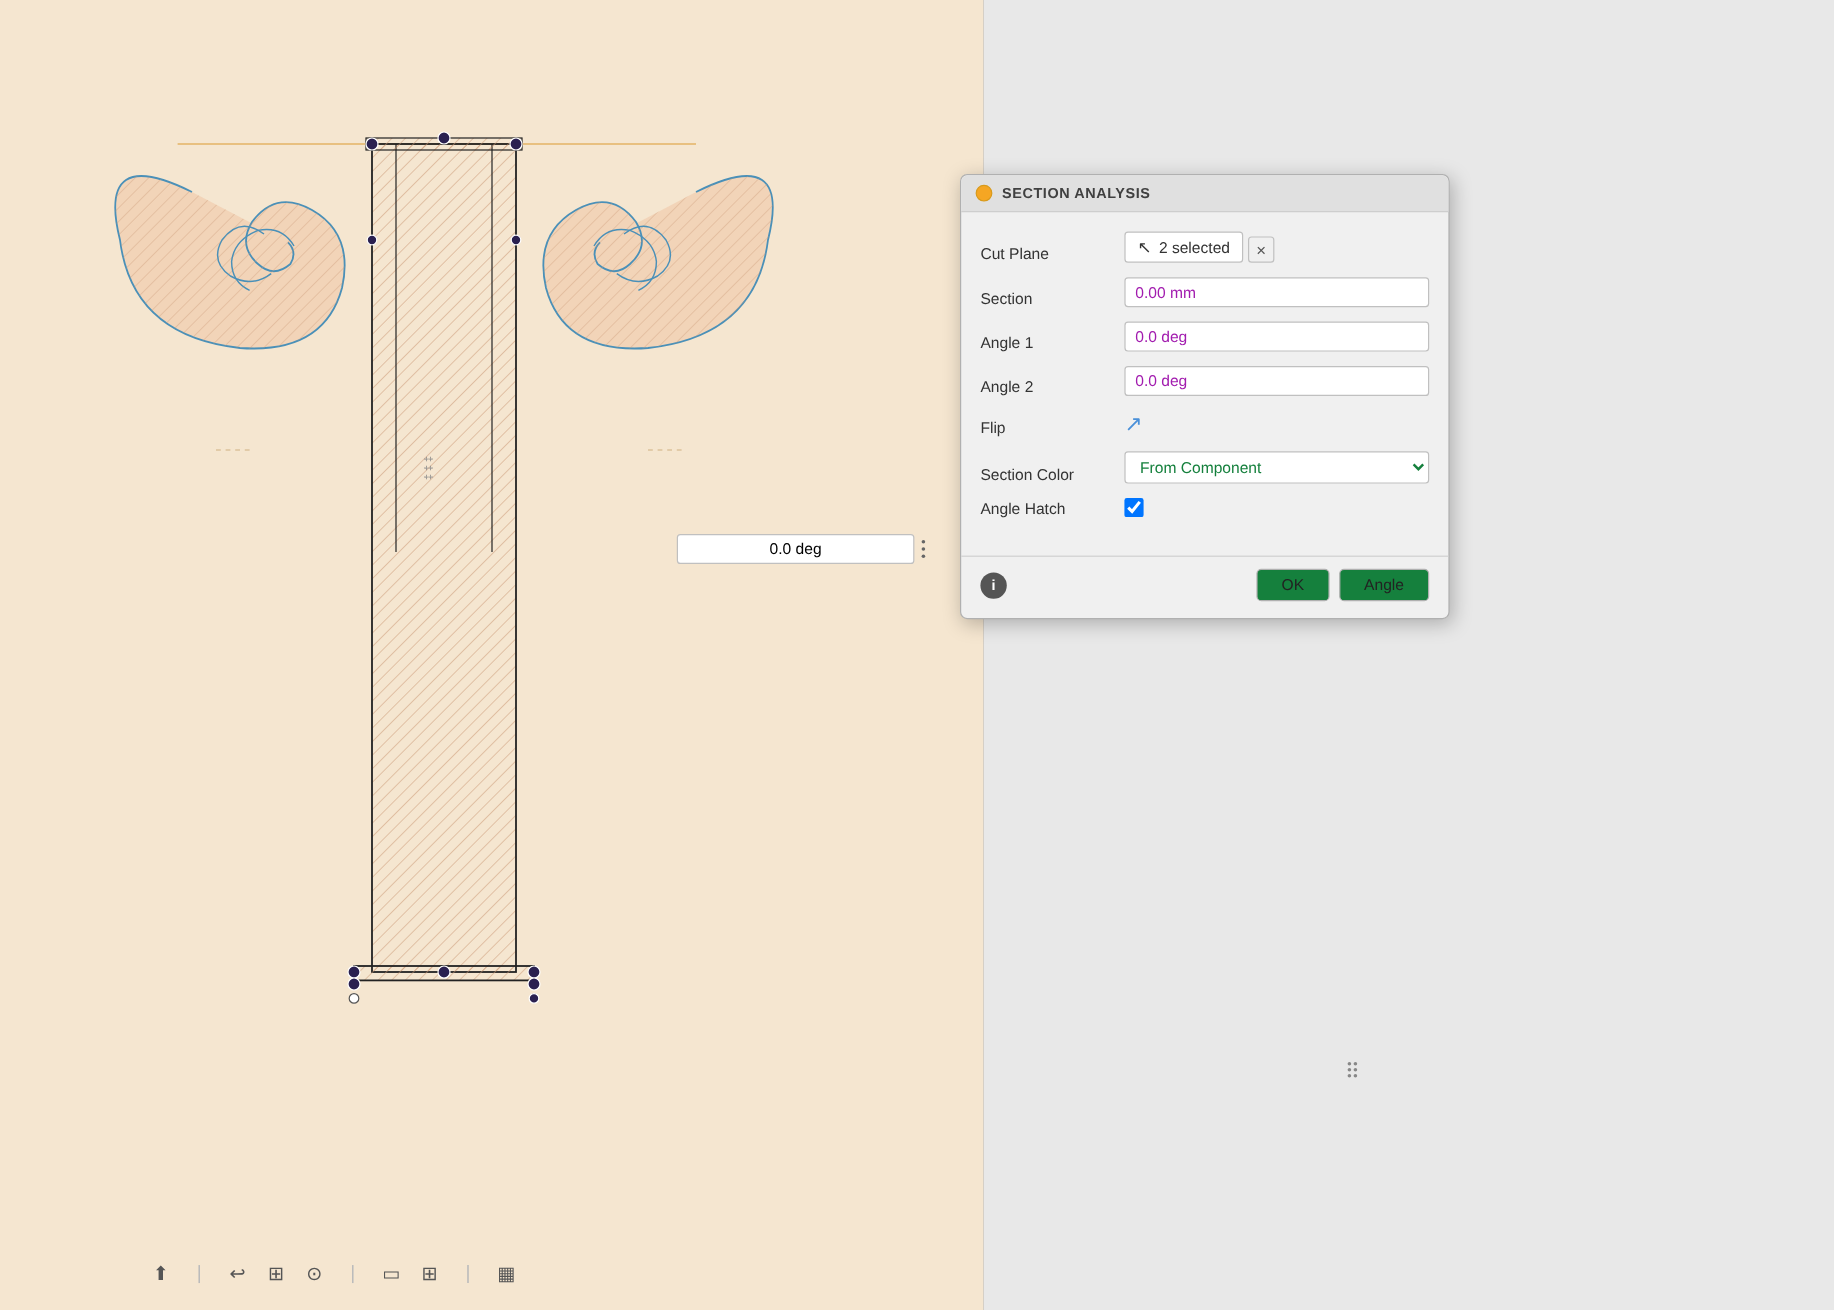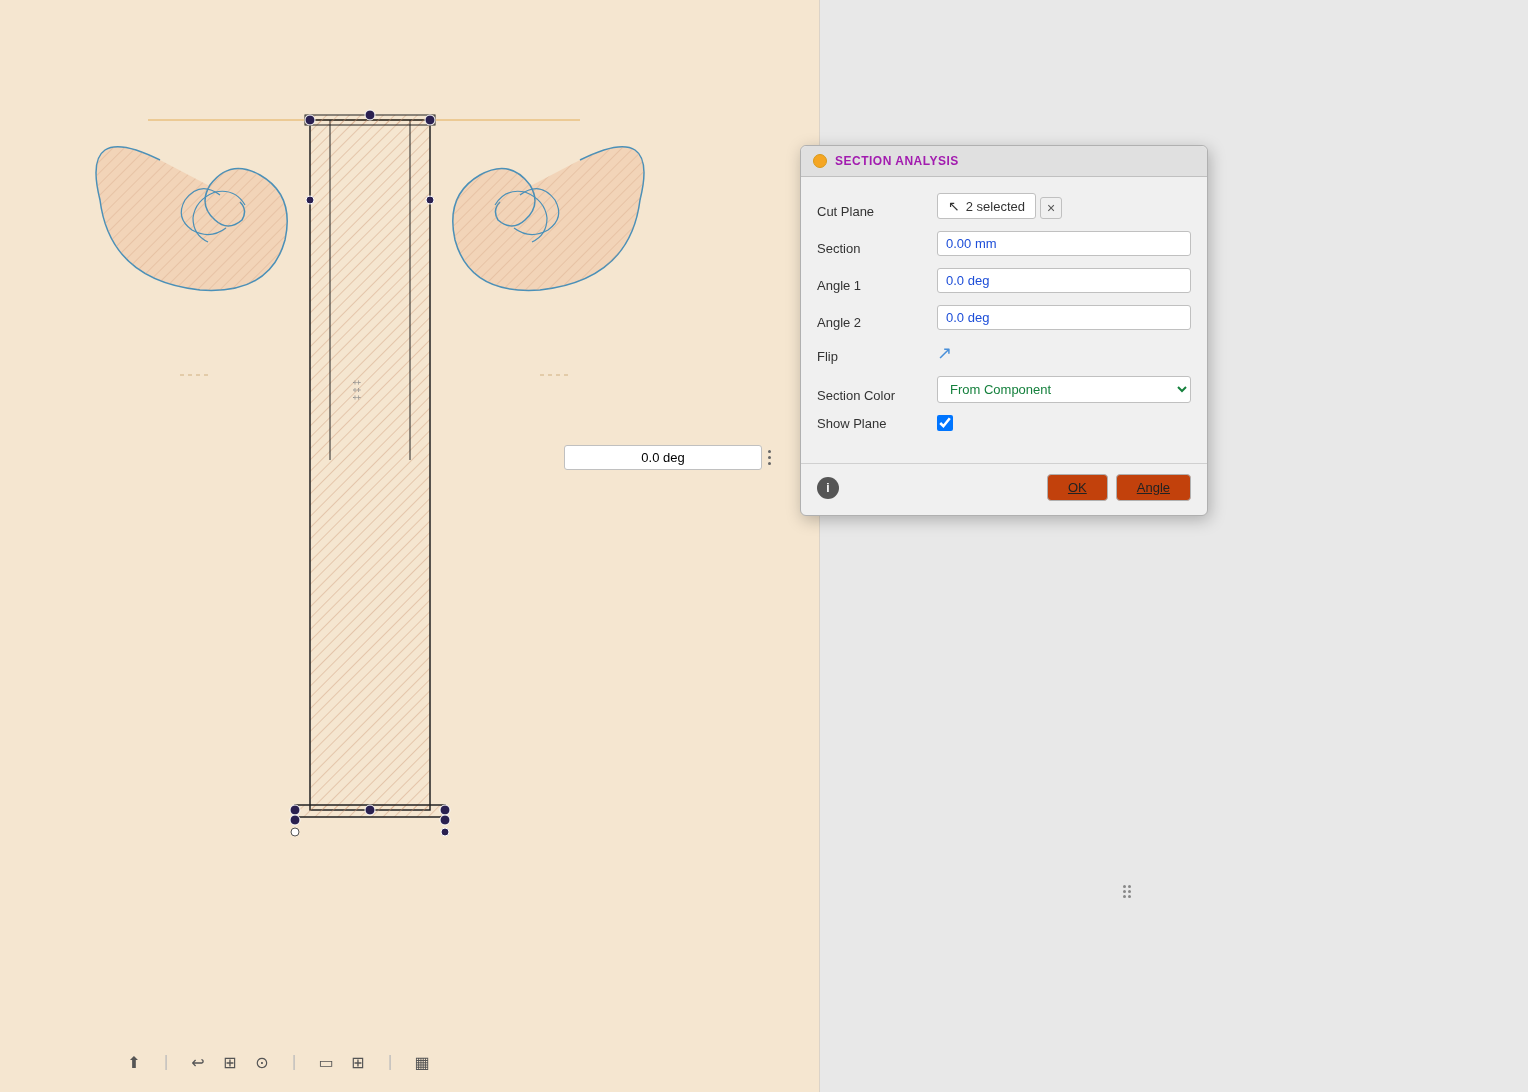--- a/index.html
+++ b/index.html
@@ -58,21 +58,21 @@
       width: 14px; height: 14px;
       background: #f5a623;
       border-radius: 50%;
       border: 1px solid #d89a1b;
       cursor: pointer;
     }
 
     #dialog-title-text {
       font-size: 12px;
       font-weight: 600;
-      color: #a21caf;
+      color: #404040;
       letter-spacing: 0.5px;
       text-transform: uppercase;
     }
 
     #dialog-body {
       padding: 16px 16px 16px 16px;
     }
 
     .dialog-row {
       display: flex;
@@ -87,21 +87,21 @@
       flex-shrink: 0;
     }
 
     .dialog-input {
       flex: 1;
       border: 1px solid #c0c0c0;
       border-radius: 3px;
       padding: 4px 8px;
       font-size: 13px;
       background: white;
-      color: #1d4ed8;
+      color: #a21caf;
       outline: none;
     }
 
     
     #cut-plane-btn {
       display: flex;
       align-items: center;
       gap: 6px;
       border: 1px solid #c0c0c0;
       border-radius: 3px;
@@ -173,25 +173,24 @@
       color: white;
       font-size: 12px;
       font-weight: bold;
       cursor: pointer;
     }
 
     .footer-btn {
       padding: 5px 20px;
       border: 1px solid #b0b0b0;
       border-radius: 4px;
-      background: #c2410c;
+      background: #15803d;
       font-size: 13px;
       cursor: pointer;
       color: #222;
-      text-decoration: underline;
     }
 
     
 
     #canvas-svg {
       position: absolute;
       left: 0; top: 0;
       width: 820px;
       height: 1092px;
     }
@@ -410,21 +409,21 @@
       <select class="dialog-select">
         <option>From Component</option>
         <option>Red</option>
         <option>Green</option>
         <option>Blue</option>
         <option>Custom</option>
       </select>
     </div>
 
     <div class="dialog-row">
-      <span class="dialog-label">Show Plane</span>
+      <span class="dialog-label">Angle Hatch</span>
       <input class="dialog-checkbox" type="checkbox" checked="" style="">
     </div>
 
   </div>
 
   <div id="dialog-footer">
     <div id="info-btn">
       <span>i</span>
     </div>
     <button class="footer-btn">OK</button>

